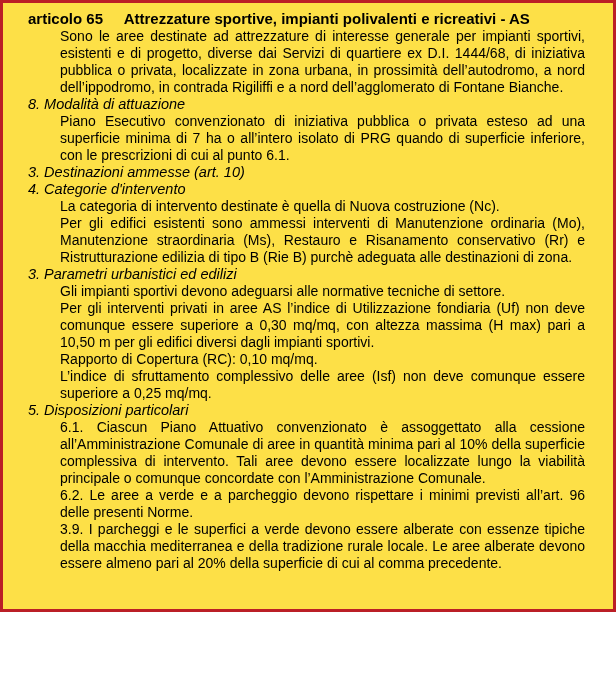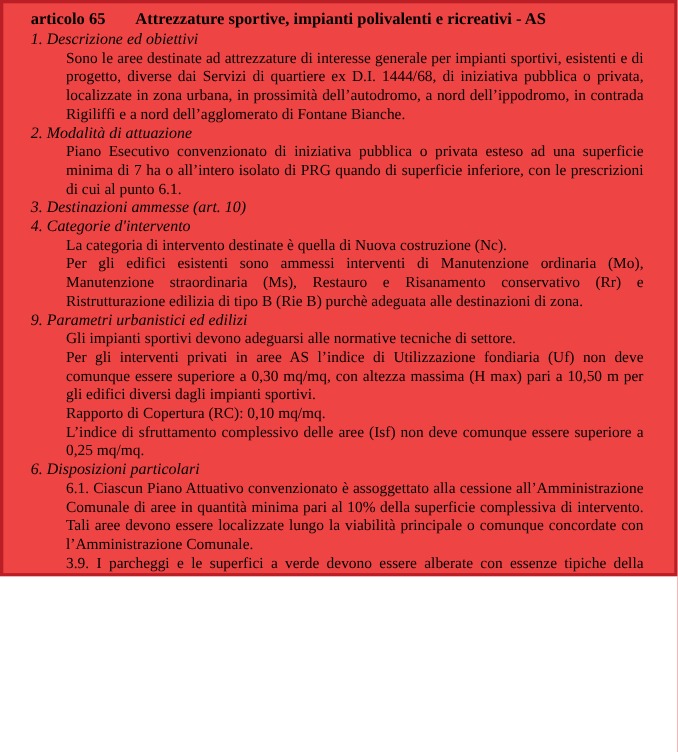--- a/index.html
+++ b/index.html
@@ -3,25 +3,25 @@
 <meta charset="utf-8">
 <style>
   html, body {
     margin: 0;
     padding: 0;
     background: #ffffff;
   }
   .page {
     box-sizing: border-box;
     width: 616px;
-    height: 524px;
-    background: #ef4444;
+    height: 612px;
+    background: #fde047;
     border: 3px solid #bb1f26;
     padding: 6px 28px 8px 25px;
-    font-family: Liberation Serif, serif;
+    font-family: Liberation Sans, sans-serif;
     font-size: 14px;
     line-height: 17px;
     color: #000000;
     overflow: hidden;
   }
   .title-row {
     font-weight: bold;
     font-size: 15px;
     line-height: 19px;
     white-space: nowrap;
@@ -43,41 +43,41 @@
 </head>
 <body>
 
 <div class="page">
   <div class="title-row">
     <span class="article-label">articolo 65</span>
     <span class="article-title">Attrezzature sportive, impianti polivalenti e ricreativi - AS</span>
   </div>
   <div id="sections">
       <div class="section">
-        <div class="section-heading">1. Descrizione ed obiettivi</div>
         <p class="para">Sono le aree destinate ad attrezzature di interesse generale per impianti sportivi, esistenti e di progetto, diverse dai Servizi di quartiere ex D.I. 1444/68, di iniziativa pubblica o privata, localizzate in zona urbana, in prossimità dell’autodromo, a nord dell’ippodromo, in contrada Rigiliffi e a nord dell’agglomerato di Fontane Bianche.</p>
       </div>
       <div class="section">
-        <div class="section-heading">2. Modalità di attuazione</div>
+        <div class="section-heading">8. Modalità di attuazione</div>
         <p class="para">Piano Esecutivo convenzionato di iniziativa pubblica o privata esteso ad una  superficie minima di 7 ha o all’intero isolato di PRG quando di superficie inferiore, con le prescrizioni di cui al punto 6.1.</p>
       </div>
       <div class="section">
         <div class="section-heading">3. Destinazioni ammesse (art. 10)</div>
       </div>
       <div class="section">
         <div class="section-heading">4. Categorie d'intervento</div>
         <p class="para">La categoria di intervento destinate è quella di Nuova costruzione (Nc).</p>
         <p class="para">Per gli edifici esistenti sono ammessi interventi di Manutenzione ordinaria (Mo), Manutenzione straordinaria (Ms), Restauro e Risanamento conservativo (Rr) e Ristrutturazione edilizia di tipo B (Rie B) purchè adeguata alle destinazioni di zona.</p>
       </div>
       <div class="section">
-        <div class="section-heading">9. Parametri urbanistici ed edilizi</div>
+        <div class="section-heading">3. Parametri urbanistici ed edilizi</div>
         <p class="para">Gli impianti sportivi devono adeguarsi alle normative tecniche di settore.</p>
         <p class="para">Per gli interventi privati in aree AS l’indice di Utilizzazione fondiaria (Uf) non deve comunque essere superiore a 0,30 mq/mq, con altezza massima (H max) pari a 10,50 m per gli edifici diversi dagli impianti sportivi.</p>
         <p class="para">Rapporto di Copertura (RC): 0,10 mq/mq.</p>
         <p class="para">L’indice di sfruttamento complessivo delle aree (Isf) non deve comunque essere superiore a 0,25 mq/mq.</p>
       </div>
       <div class="section">
-        <div class="section-heading">6. Disposizioni particolari</div>
+        <div class="section-heading">5. Disposizioni particolari</div>
         <p class="para">6.1. Ciascun Piano Attuativo convenzionato è assoggettato alla cessione all’Amministrazione Comunale di aree in quantità minima pari al 10% della superficie complessiva di intervento. Tali aree devono essere localizzate lungo la viabilità principale o comunque concordate con l’Amministrazione Comunale.</p>
+        <p class="para">6.2. Le aree a verde e a parcheggio devono rispettare i minimi previsti all’art. 96 delle presenti Norme.</p>
         <p class="para">3.9. I parcheggi e le superfici a verde devono essere alberate con essenze tipiche della macchia mediterranea e della tradizione rurale locale. Le aree alberate devono essere almeno pari al 20% della superficie di cui al comma precedente.</p>
       </div>
     </div>
 </div>
 
 </body></html>

